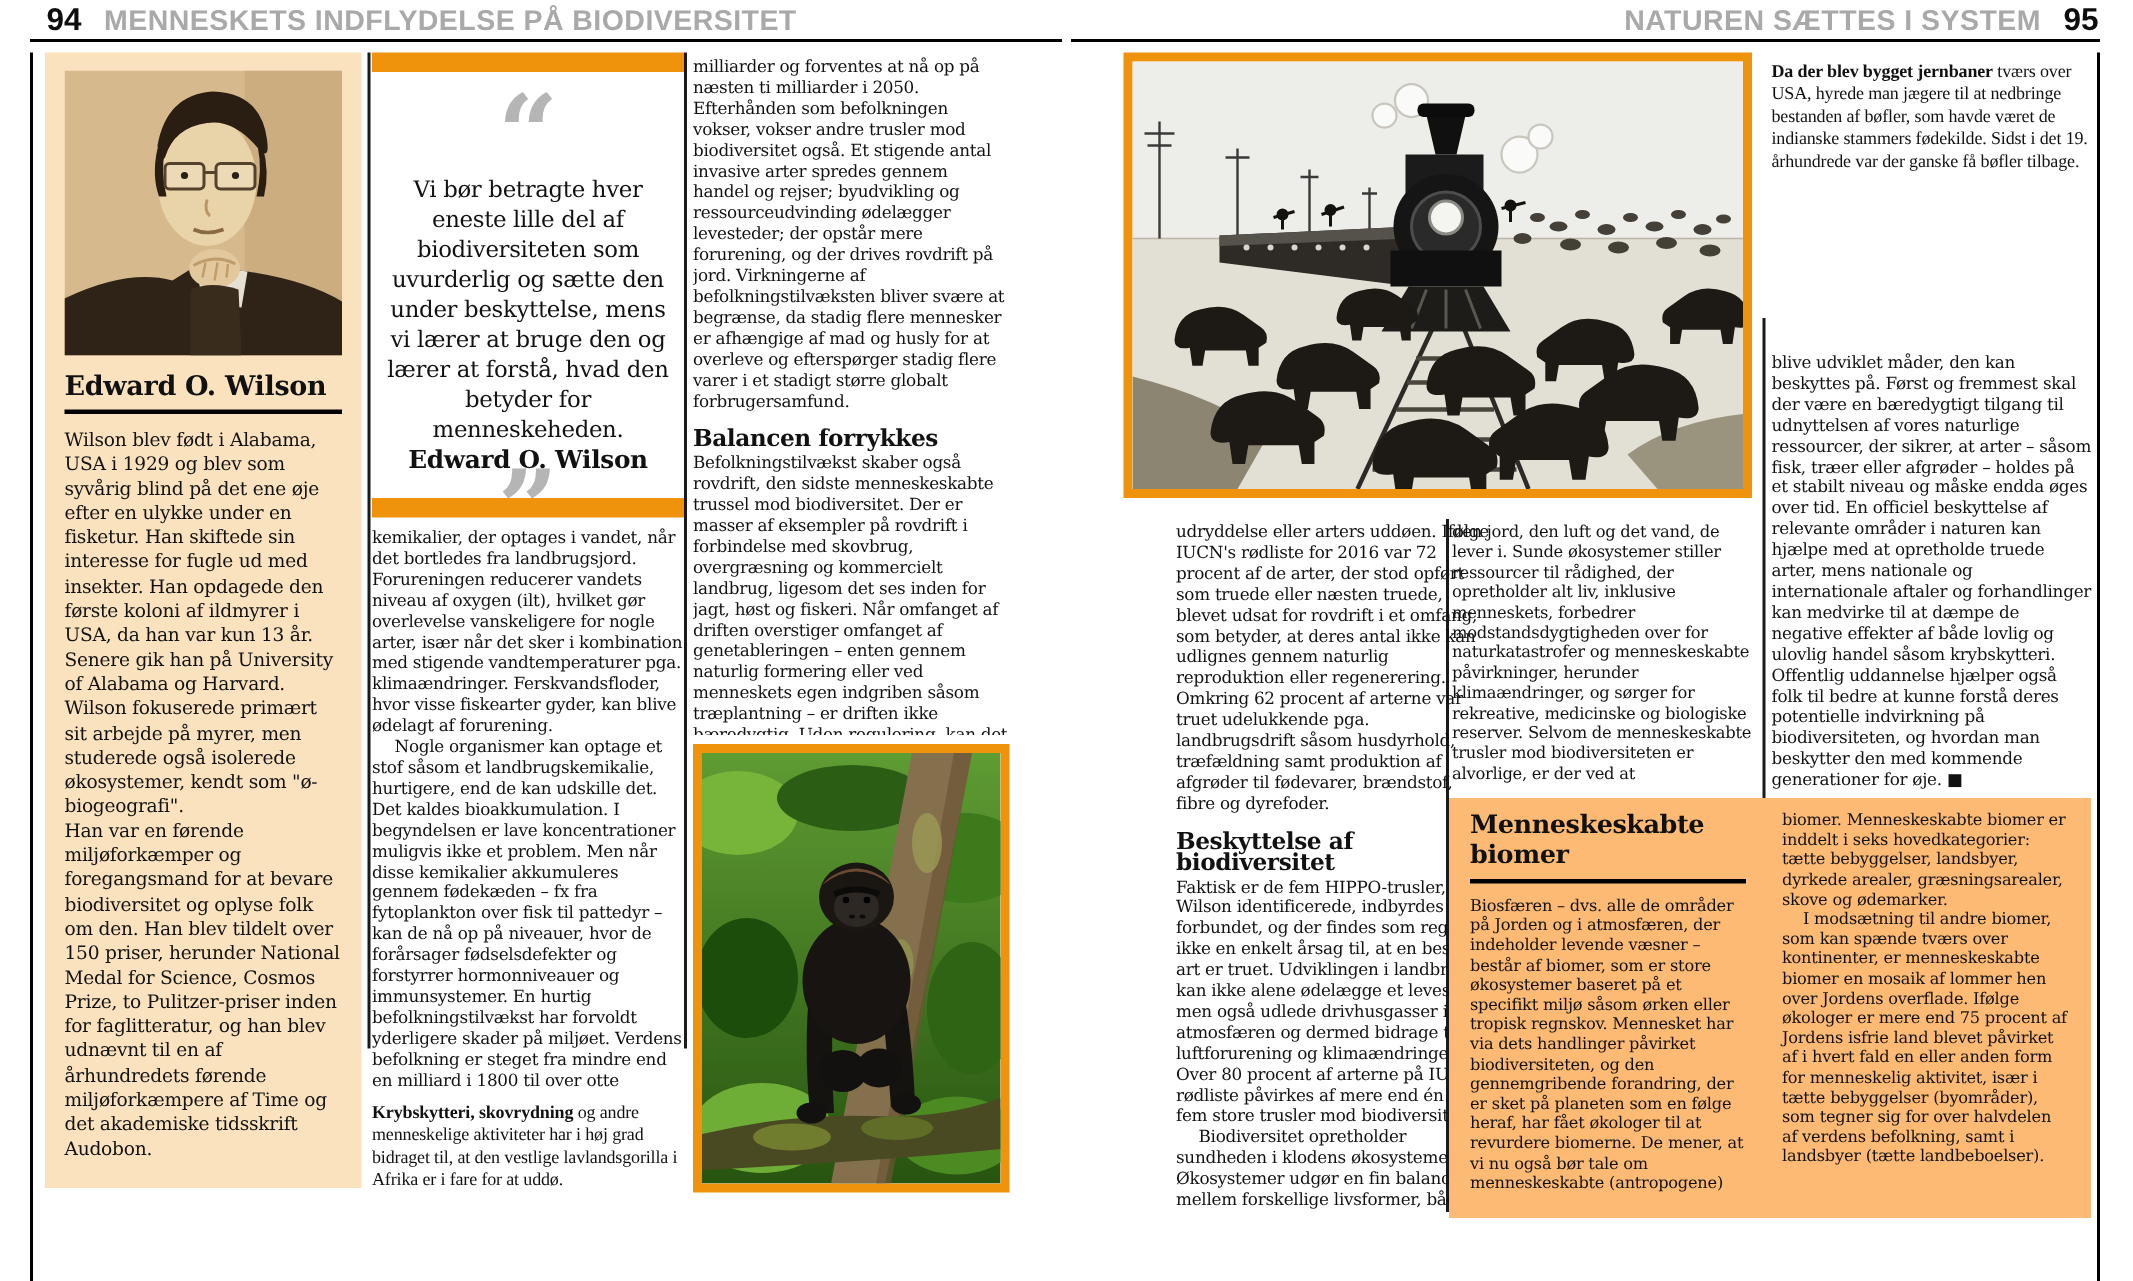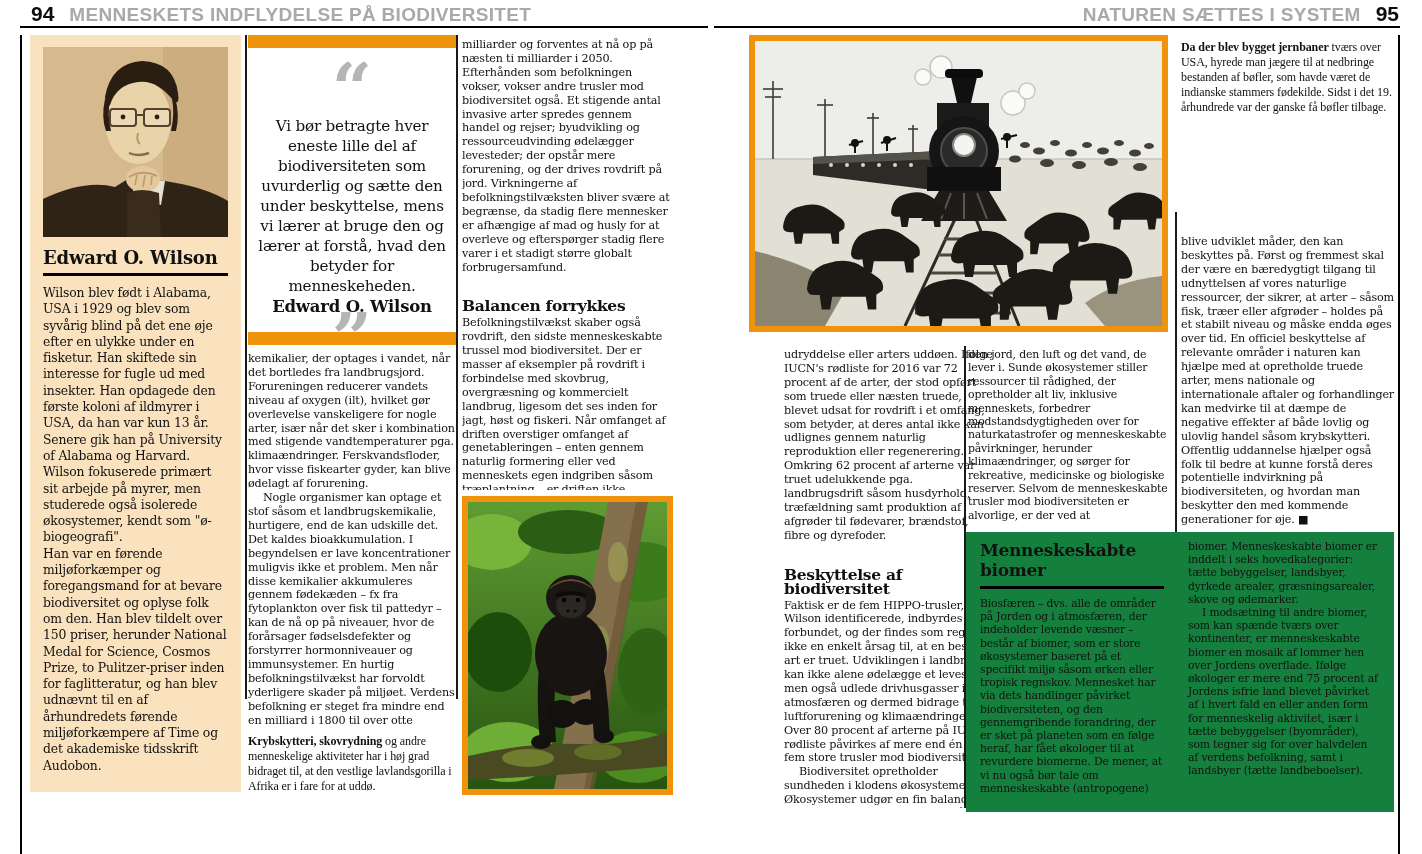--- a/index.html
+++ b/index.html
@@ -30,31 +30,31 @@
   .qmark{font-size:70px;line-height:42px;height:42px;color:#b5b5b5;font-weight:bold;}
   .qmark.open{margin-top:20px;}
   .qmark.close{margin-top:2px;}
   .qtext{font-size:15.2px;line-height:20px;margin:6px 6px 0;letter-spacing:-.2px;}
   .qattr{font-size:16.5px;font-weight:bold;margin-top:1px;letter-spacing:-.2px;}
 
   
   .bodycol{position:absolute;font-size:11.2px;line-height:13.9px;letter-spacing:-.18px;}
   .bodycol p{margin:0;}
   .bodycol p.ind{text-indent:15px;}
-  .colhead{font-size:15.5px;font-weight:bold;letter-spacing:-.3px;margin:25px 0 3px;}
+  .colhead{font-size:15.5px;font-weight:bold;letter-spacing:-.3px;margin:11px 0 3px;}
   .caption{position:absolute;font-family:"Liberation Serif", serif;font-size:12px;
            line-height:15px;letter-spacing:-.1px;}
   .caption .lead{font-weight:bold;}
 
   
   .figure{position:absolute;border:6px solid #EF930D;background:#fff;box-sizing:border-box;}
   .figure svg{display:block;}
 
   
-  .biobox{position:absolute;left:966px;top:532px;width:428px;height:280px;background:#15803d;
+  .biobox{position:absolute;left:966px;top:532px;width:428px;height:280px;background:#fdba74;
           box-sizing:border-box;overflow:hidden;}
   .biobox .bb-left{position:absolute;left:14px;top:8px;width:184px;}
   .biobox .bb-right{position:absolute;left:222px;top:8px;width:192px;}
   .bb-head{font-size:17px;font-weight:bold;line-height:20px;letter-spacing:-.3px;}
   .bb-rule{height:3px;background:#000;margin:6px 0 8px;}
   .bb-text p{margin:0;font-size:10.8px;line-height:13.2px;letter-spacing:-.15px;}
   .bb-text p.ind{text-indent:14px;}
 </style>
 </head>
 <body>

